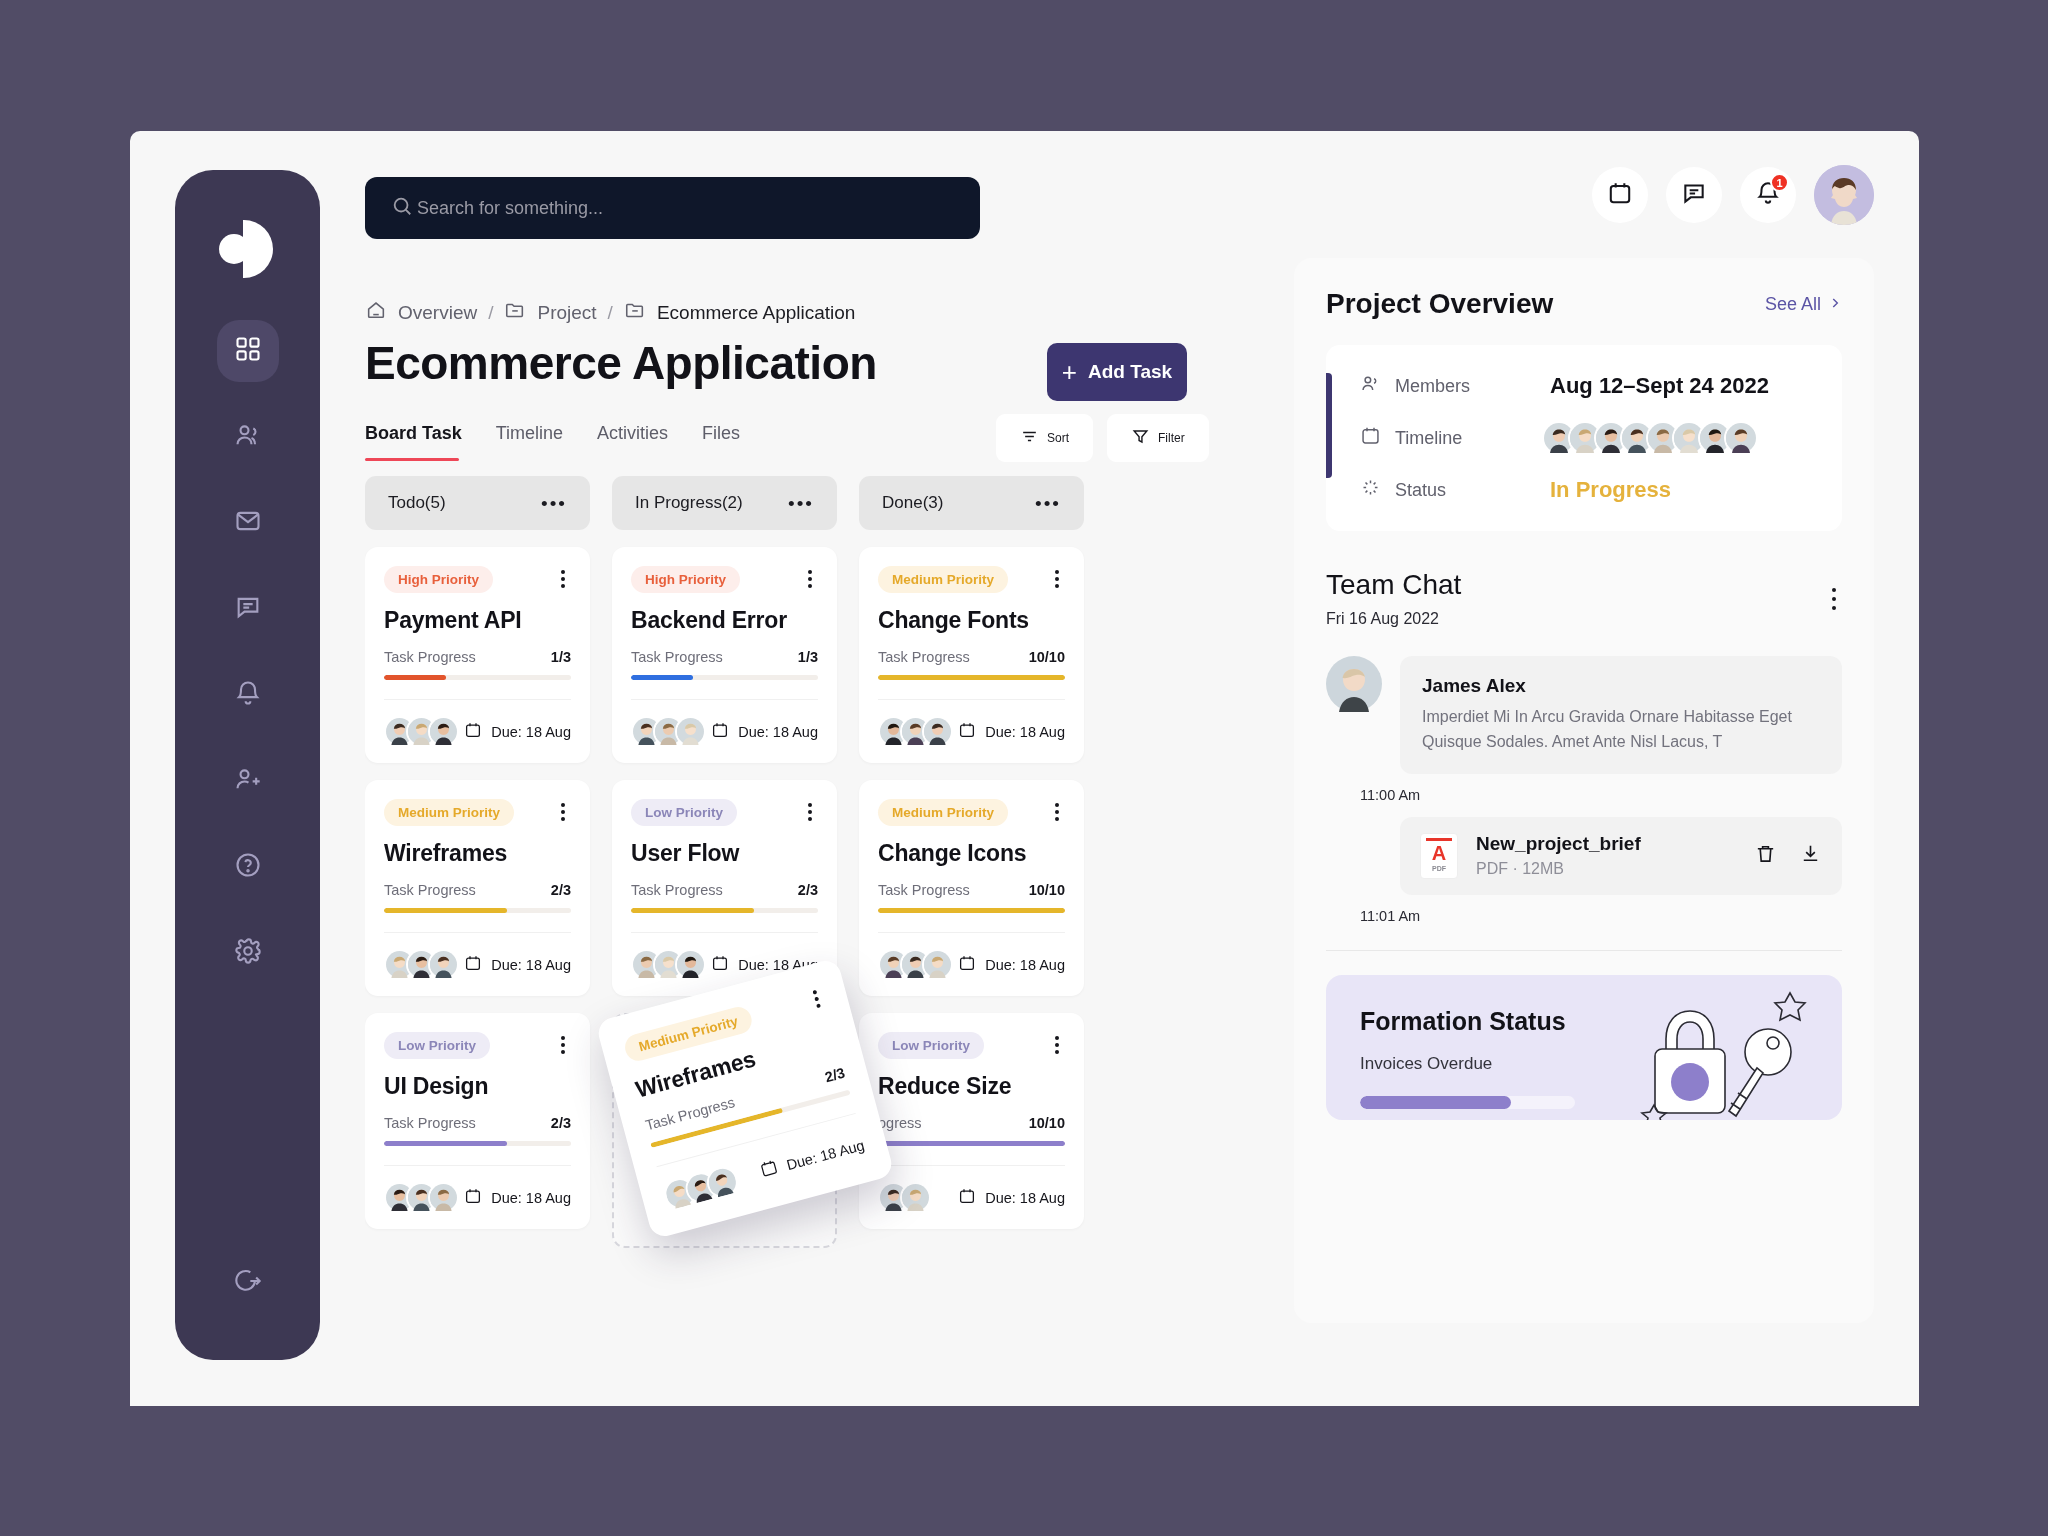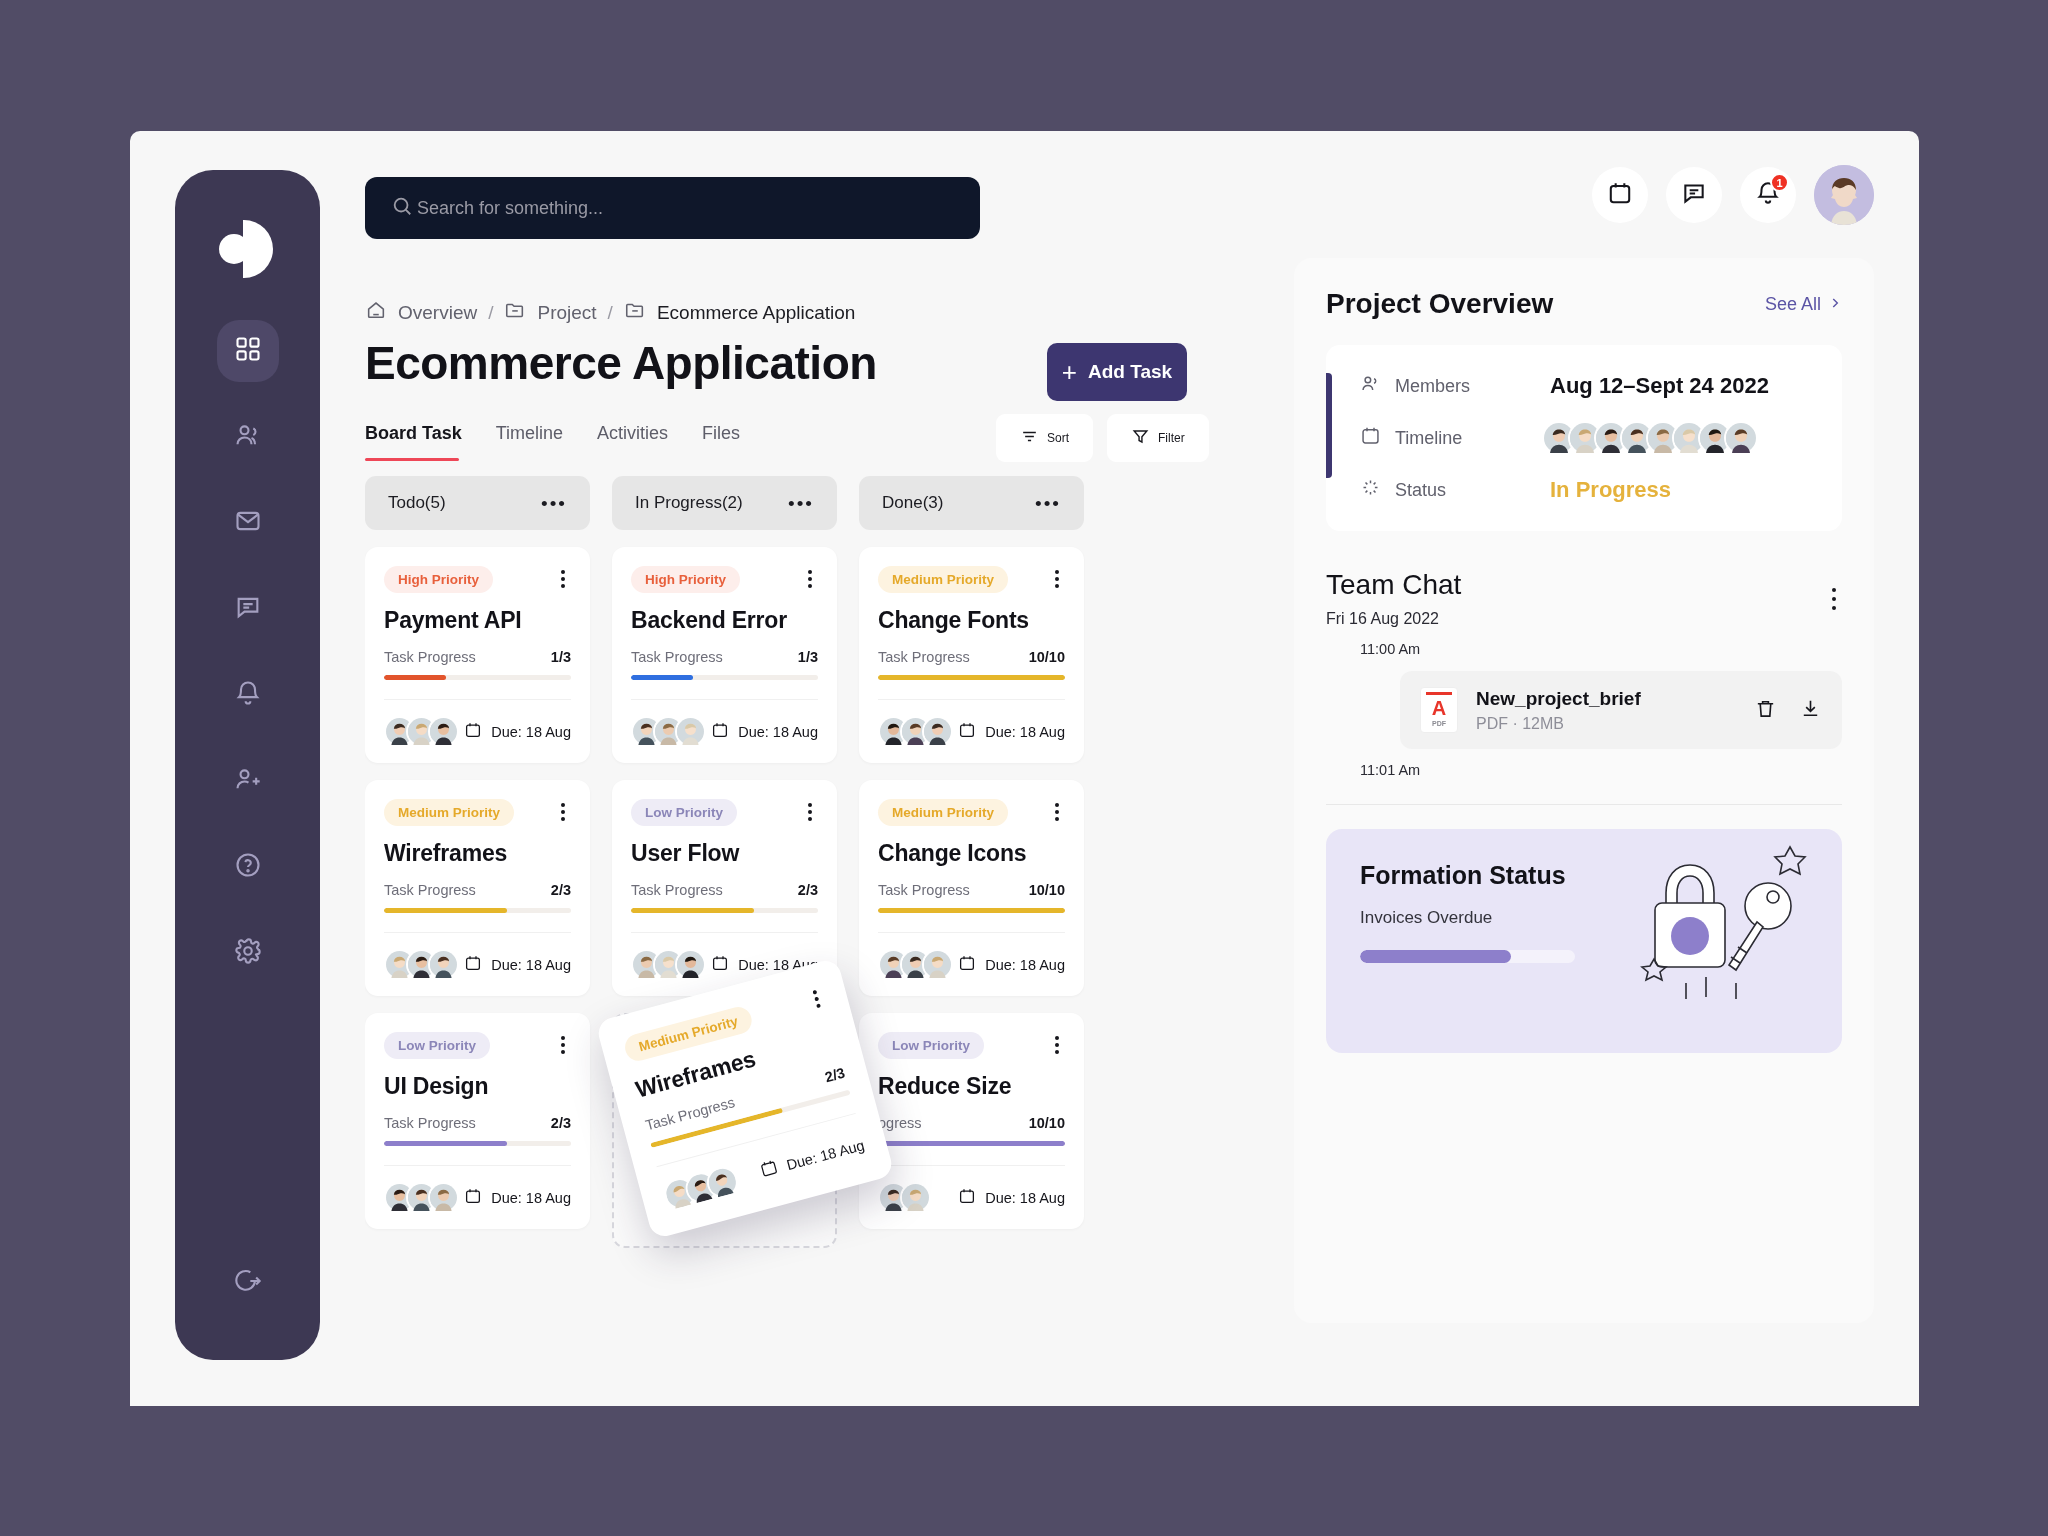--- a/index.html
+++ b/index.html
@@ -279,21 +279,21 @@
   .pdf-ico .lbl { font-size: 7px; color: #8a8a92; font-weight: bold; margin-top: 2px; }
   .file-name { font-size: 19px; font-weight: bold; color: #121218; }
   .file-meta { font-size: 16px; color: #8e8e98; margin-top: 5px; }
   .file-acts { margin-left: auto; display: flex; gap: 22px; }
   .file-acts svg { width: 23px; height: 23px; stroke: #16161c; fill: none; stroke-width: 1.7; cursor: pointer; }
 
   .divider { height: 1px; background: #e8e8e8; margin: 26px 0 0 0; }
 
   .formation {
     margin-top: 24px; background: #e8e5f7; border-radius: 16px;
-    padding: 32px 34px; position: relative; overflow: hidden; height: 224px;
+    padding: 32px 34px; position: relative; overflow: hidden; height: 145px;
   }
   .fm-title { font-size: 25px; font-weight: bold; color: #121218; }
   .fm-sub { font-size: 17px; color: #33333c; margin-top: 18px; }
   .fm-track {
     margin-top: 22px; width: 215px; height: 13px;
     background: #f4f2fb; border-radius: 8px; overflow: hidden;
   }
   .fm-fill { height: 100%; background: #8d7fcb; border-radius: 8px; }
   .fm-art { position: absolute; right: 14px; top: 4px; width: 210px; height: 176px; }
 
@@ -1110,20 +1110,34 @@
         <div class="chat-title">Team Chat</div>
         <div class="chat-date">Fri 16 Aug 2022</div>
       </div>
       <div class="dots-v" style="gap:5px">
         <i></i>
           <i></i>
           <i></i>
       </div>
     </div>
 
+    <div class="msg-row">
+      <div class="msg-av">
+        <svg class="face" viewBox="0 0 56 56">
+          <circle cx="28" cy="28" r="28" fill="#cdd6dc"></circle>
+          <path d="M28 13c7 0 11 4.5 11 10.5 0 6-4 11.5-11 11.5s-11-5.5-11-11.5C17 17.5 21 13 28 13z" fill="#f2dac7"></path>
+          <path d="M16.5 22c1-6 6-9 11.5-9s10 3 11 8c0 0-4-3-9-2s-8 4-13 3z" fill="#d9c6a8"></path>
+          <path d="M13 56c1.5-10 8-15 15-15s13.5 5 15 15z" fill="#3e4448"></path>
+        </svg>
+      </div>
+      <div class="bubble">
+        <div class="msg-name">James Alex</div>
+        <div class="msg-text">Imperdiet Mi In Arcu Gravida Ornare Habitasse Eget Quisque Sodales. Amet Ante Nisl Lacus, T</div>
+      </div>
+    </div>
     <div class="msg-time">11:00 Am</div>
 
     <div class="file-card">
       <div class="pdf-ico">
         <div class="bar"></div>
           <div class="a">A</div>
           <div class="lbl">PDF</div>
       </div>
       <div>
         <div class="file-name">New_project_brief</div>

